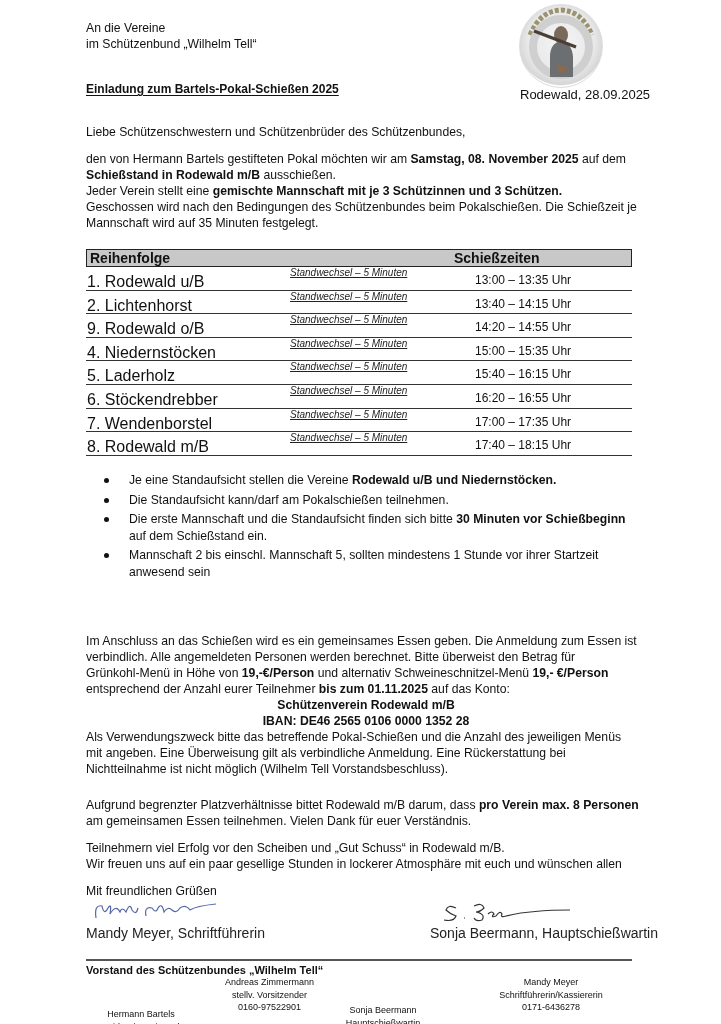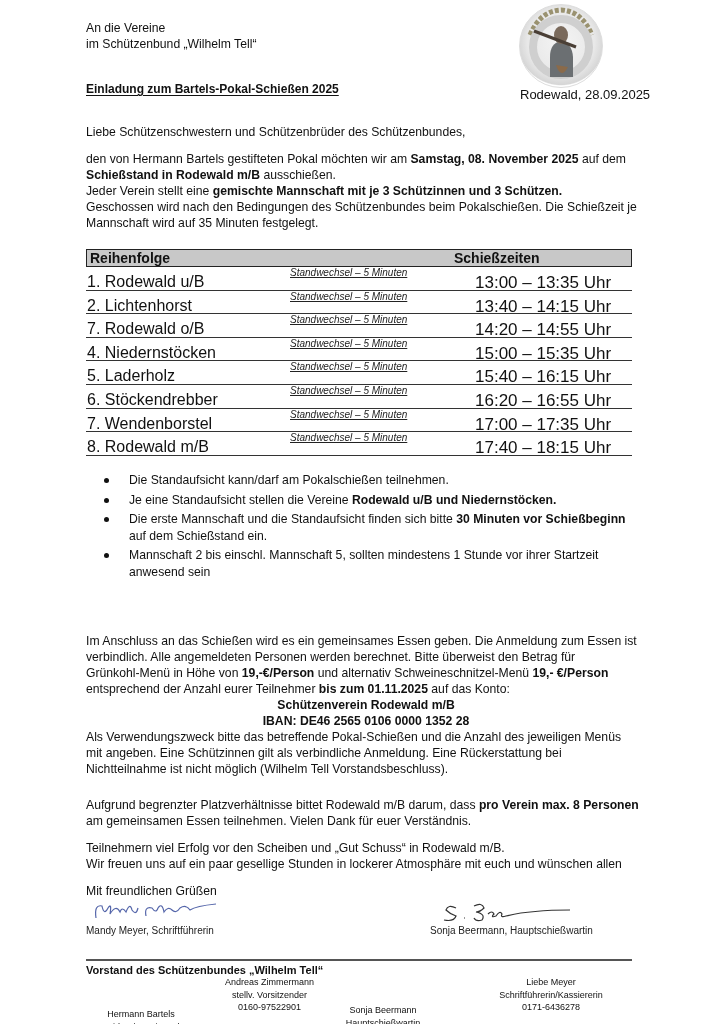--- a/index.html
+++ b/index.html
@@ -39,35 +39,35 @@
     .thead .h2 { position: absolute; left: 367px; top: 0px; }
     .trow {
       position: relative; height: 23.6px; border-bottom: 1.5px solid #333;
       box-sizing: border-box;
     }
     .trow .team { position: absolute; left: 1px; top: 6px; font-size: 16px; white-space: nowrap; }
     .trow .change {
       position: absolute; left: 204px; top: 0px; font-size: 10px; font-style: italic;
       text-decoration: underline; white-space: nowrap; color: #222;
     }
-    .trow .time { position: absolute; left: 389px; top: 6px; font-size: 17px; white-space: nowrap; }
+    .trow .time { position: absolute; left: 389px; top: 6px; font-size: 12px; white-space: nowrap; }
 
     
     .bullets { left: 104px; top: 472px; width: 540px; margin: 0; padding: 0; list-style: none; }
     .bullets li { position: relative; padding-left: 25px; line-height: 16.2px; margin-bottom: 3.5px; }
     .bullets li .dot {
       position: absolute; left: 0; top: 6px; width: 5px; height: 5px; border-radius: 50%; background: #111;
     }
     .u { text-decoration: underline; }
 
     .center { text-align: center; font-weight: bold; width: 560px; }
 
     .sig1 { left: 86px; top: 898px; }
     .sig2 { left: 430px; top: 898px; }
-    .sigcap { font-size: 10px; white-space: nowrap; color: #222; }
+    .sigcap { font-size: 14px; white-space: nowrap; color: #222; }
 
     .footer-rule { left: 86px; top: 959px; width: 546px; height: 0; border-top: 2px solid #555; }
     .footer-title { left: 86px; top: 964px; font-size: 11px; font-weight: bold; white-space: nowrap; }
     .fcol { position: absolute; top: 976px; font-size: 9px; text-align: center; line-height: 12.5px; white-space: nowrap; }
   </style>
 </head>
 <body>
 
 <div class="abs addr">
   <div class="line">An die Vereine</div>
@@ -113,21 +113,21 @@
     <span class="team">1. Rodewald u/B</span>
     <span class="change">Standwechsel – 5 Minuten</span>
     <span class="time">13:00 – 13:35 Uhr</span>
   </div>
   <div class="trow">
     <span class="team">2. Lichtenhorst</span>
     <span class="change">Standwechsel – 5 Minuten</span>
     <span class="time">13:40 – 14:15 Uhr</span>
   </div>
   <div class="trow">
-    <span class="team">7. Rodewald o/B</span>
+    <span class="team">9. Rodewald o/B</span>
     <span class="change">Standwechsel – 5 Minuten</span>
     <span class="time">14:20 – 14:55 Uhr</span>
   </div>
   <div class="trow">
     <span class="team">4. Niedernstöcken</span>
     <span class="change">Standwechsel – 5 Minuten</span>
     <span class="time">15:00 – 15:35 Uhr</span>
   </div>
   <div class="trow">
     <span class="team">5. Laderholz</span>
@@ -147,25 +147,25 @@
   <div class="trow">
     <span class="team">8. Rodewald m/B</span>
     <span class="change">Standwechsel – 5 Minuten</span>
     <span class="time">17:40 – 18:15 Uhr</span>
   </div>
 </div>
 
 <ul class="abs bullets">
   <li>
     <span class="dot"></span>
+    <span>Je eine Standaufsicht stellen die Vereine </span><b>Rodewald u/B und Niedernstöcken.</b>
+  </li>
+  <li>
+    <span class="dot"></span>
     <span>Die Standaufsicht kann/darf am Pokalschießen teilnehmen.</span>
-  </li>
-  <li>
-    <span class="dot"></span>
-    <span>Je eine Standaufsicht stellen die Vereine </span><b>Rodewald u/B und Niedernstöcken.</b>
   </li>
   <li>
     <span class="dot"></span>
     <span>Die erste Mannschaft und die Standaufsicht finden sich bitte </span><b>30 Minuten vor Schießbeginn</b><br>
     <span>auf dem Schießstand ein.</span>
   </li>
   <li>
     <span class="dot"></span>
     <span>Mannschaft 2 bis einschl. Mannschaft 5, sollten mindestens 1 Stunde vor ihrer Startzeit</span><br>
     <span>anwesend sein</span>
@@ -177,21 +177,21 @@
   <div class="line">verbindlich. Alle angemeldeten Personen werden berechnet. Bitte überweist den Betrag für</div>
   <div class="line">
     <span>Grünkohl-Menü in Höhe von </span><b>19,-€/Person</b><span> und alternativ Schweineschnitzel-Menü </span><b>19,- €/Person</b>
   </div>
   <div class="line">
     <span>entsprechend der Anzahl eurer Teilnehmer </span><b>bis zum 01.11.2025</b><span> auf das Konto:</span>
   </div>
   <div class="line center">Schützenverein Rodewald m/B</div>
   <div class="line center">IBAN: DE46 2565 0106 0000 1352 28</div>
   <div class="line">Als Verwendungszweck bitte das betreffende Pokal-Schießen und die Anzahl des jeweiligen Menüs</div>
-  <div class="line">mit angeben. Eine Schützinnen gilt als verbindliche Anmeldung. Eine Rückerstattung bei</div>
+  <div class="line">mit angeben. Eine Überweisung gilt als verbindliche Anmeldung. Eine Rückerstattung bei</div>
   <div class="line">Nichtteilnahme ist nicht möglich (Wilhelm Tell Vorstandsbeschluss).</div>
 </div>
 
 <div class="abs para" style="top:797px;">
   <div class="line">
     <span>Aufgrund begrenzter Platzverhältnisse bittet Rodewald m/B darum, dass </span><b>pro Verein max. 8 Personen</b>
   </div>
   <div class="line">am gemeinsamen Essen teilnehmen. Vielen Dank für euer Verständnis.</div>
 </div>
 
@@ -226,16 +226,16 @@
   <div>Andreas Zimmermann</div>
   <div>stellv. Vorsitzender</div>
   <div>0160-97522901</div>
 </div>
 <div class="fcol" style="left:328px; width:110px;margin-top:28px;">
   <div>Sonja Beermann</div>
   <div>Hauptschießwartin</div>
   <div>0162-3359588</div>
 </div>
 <div class="fcol" style="left:486px; width:130px;">
-  <div>Liebe Meyer</div>
+  <div>Mandy Meyer</div>
   <div>Schriftführerin/Kassiererin</div>
   <div>0171-6436278</div>
 </div>
 
 </body></html>

